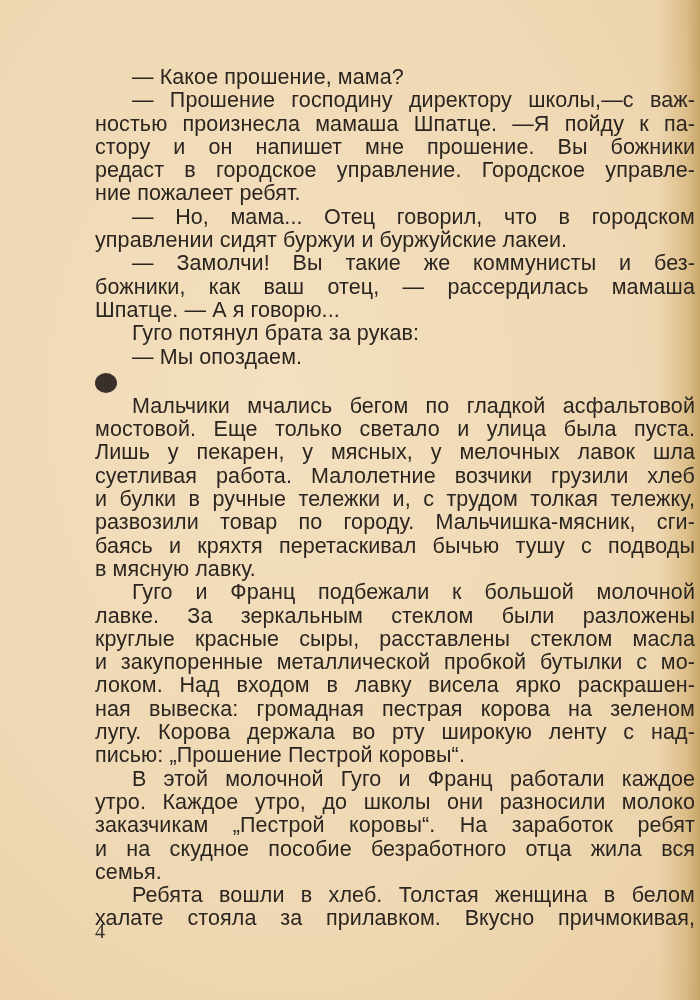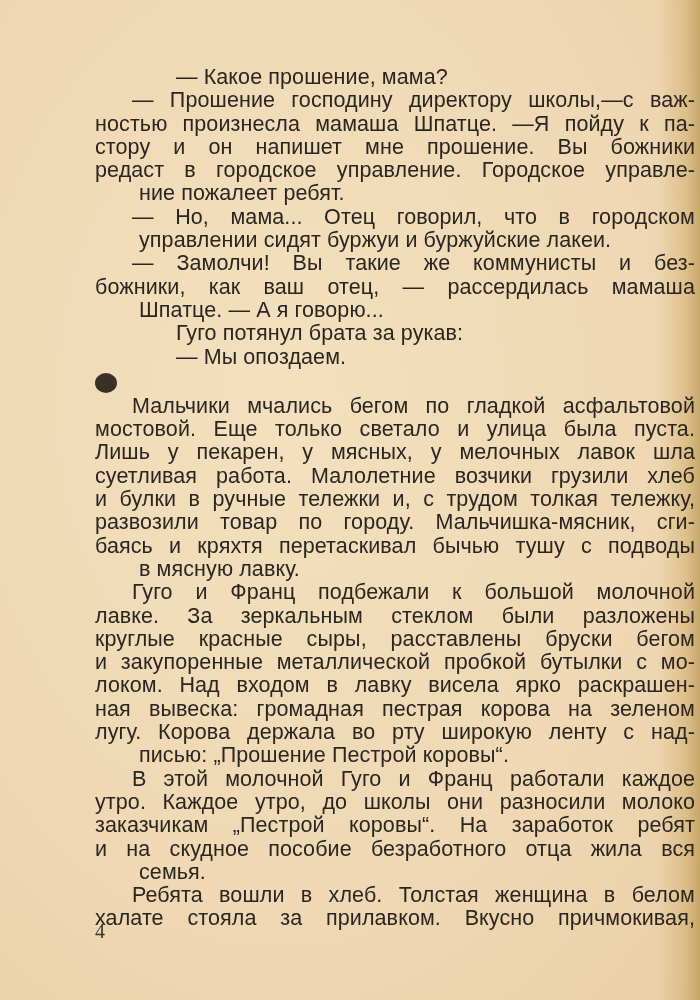--- a/index.html
+++ b/index.html
@@ -23,21 +23,21 @@
       font-size: 21.5px;
       line-height: 23.3px;
       letter-spacing: 0.1px;
     }
     .line {
       white-space: nowrap;
       height: 23.3px;
       text-align: justify;
       text-align-last: justify;
     }
-    .line.last { text-align-last: left; margin-left: 44px; }
+    .line.last { text-align-last: left; }
     .line.indent { padding-left: 37px; }
     .separator {
       height: 26px;
       position: relative;
     }
     .bullet {
       position: absolute; left: 0; top: 4px;
       width: 22px; height: 20px; border-radius: 50%;
       background: #3a302a;
     }
@@ -76,21 +76,21 @@
         <div class="line indent">Мальчики мчались бегом по гладкой асфальтовой</div>
         <div class="line">мостовой. Еще только светало и улица была пуста.</div>
         <div class="line">Лишь у пекарен, у мясных, у мелочных лавок шла</div>
         <div class="line">суетливая работа. Малолетние возчики грузили хлеб</div>
         <div class="line">и булки в ручные тележки и, с трудом толкая тележку,</div>
         <div class="line">развозили товар по городу. Мальчишка-мясник, сги-</div>
         <div class="line">баясь и кряхтя перетаскивал бычью тушу с подводы</div>
         <div class="line last">в мясную лавку.</div>
         <div class="line indent">Гуго и Франц подбежали к большой молочной</div>
         <div class="line">лавке. За зеркальным стеклом были разложены</div>
-        <div class="line">круглые красные сыры, расставлены бруски бегом</div>
+        <div class="line">круглые красные сыры, расставлены стеклом масла</div>
         <div class="line">и закупоренные металлической пробкой бутылки с мо-</div>
         <div class="line">локом. Над входом в лавку висела ярко раскрашен-</div>
         <div class="line">ная вывеска: громадная пестрая корова на зеленом</div>
         <div class="line">лугу. Корова держала во рту широкую ленту с над-</div>
         <div class="line last">писью: „Прошение Пестрой коровы“.</div>
         <div class="line indent">В этой молочной Гуго и Франц работали каждое</div>
         <div class="line">утро. Каждое утро, до школы они разносили молоко</div>
         <div class="line">заказчикам „Пестрой коровы“. На заработок ребят</div>
         <div class="line">и на скудное пособие безработного отца жила вся</div>
         <div class="line last">семья.</div>

